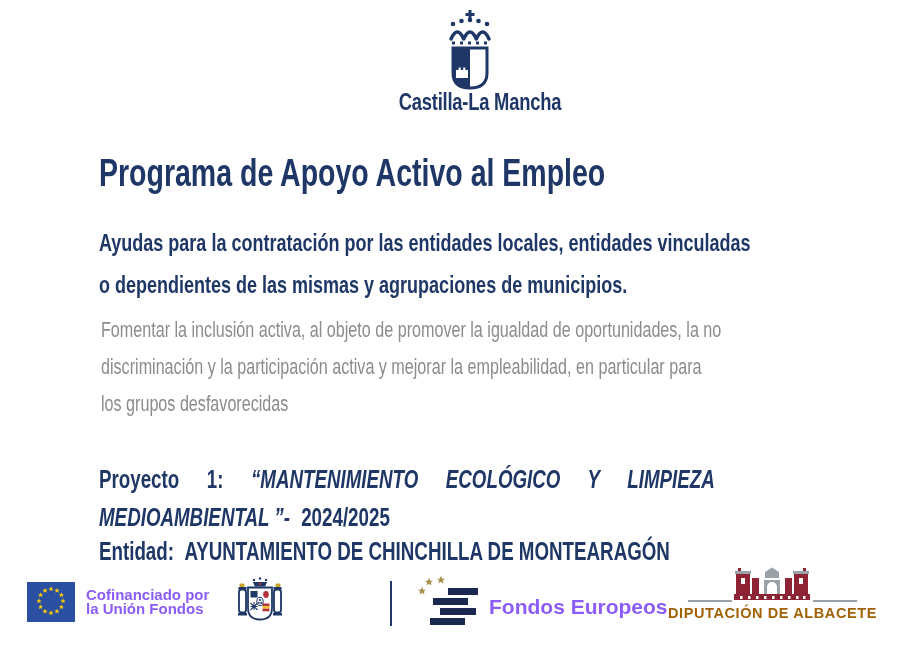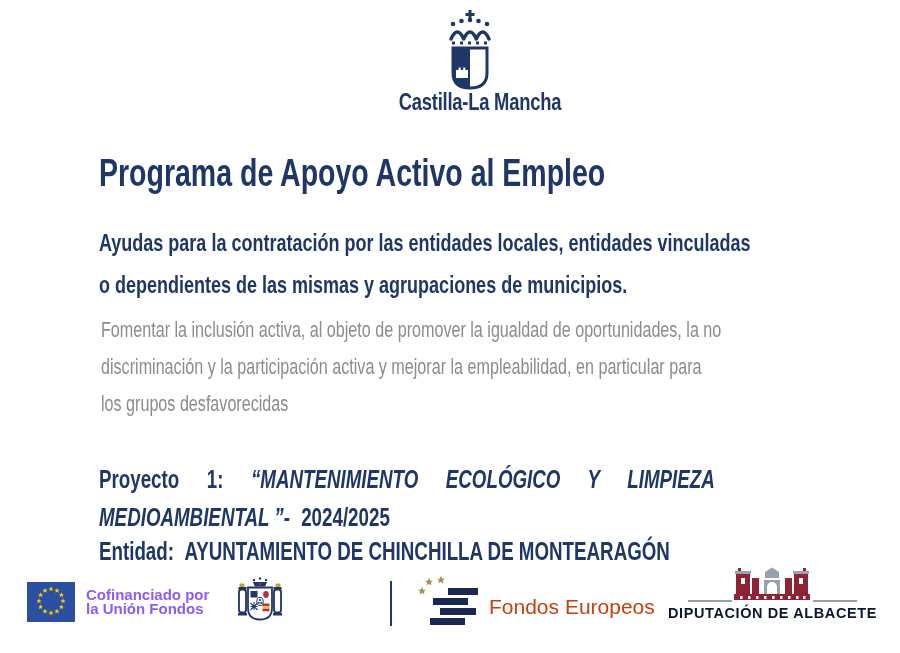--- a/index.html
+++ b/index.html
@@ -29,28 +29,28 @@
   .entity .ename{margin-left:7px}
 
   
   .eu-flag{left:27px;top:582px}
   .eu-text{left:86px;top:588px;font-size:15px;font-weight:700;line-height:13.5px;color:#8b5cf6}
   .min-arms{left:236px;top:576px}
   .min-text{left:293px;top:589px;font-size:8.5px;font-weight:600;line-height:9.5px;
             letter-spacing:.2px;color:#1f3766}
   .min-divider{left:390px;top:581px;width:2px;height:45px;background:#1f3766}
   .fondos-icon{left:416px;top:574px}
-  .fondos-label{left:489px;top:595px;font-size:21px;font-weight:400;color:#c2410c;white-space:nowrap}
+  .fondos-label{left:489px;top:595px;font-size:21px;font-weight:700;color:#8b5cf6;white-space:nowrap}
   .dip-block{left:668px;top:564px;width:208px}
   .dip-building{position:absolute;left:66px;top:2px}
   .dip-rule{position:absolute;height:1.5px;background:#9aa1a8;top:36px}
   .dip-rule.left{left:20px;width:44px}
   .dip-rule.right{left:145px;width:44px}
   .dip-label{position:absolute;left:0;top:41px;width:208px;text-align:center;
-             font-size:14.5px;font-weight:700;letter-spacing:.6px;color:#0f172a;white-space:nowrap}
+             font-size:14.5px;font-weight:700;letter-spacing:.6px;color:#a16207;white-space:nowrap}
 </style>
 </head>
 <body>
 
 <div class="page">
 
   <div class="abs clm-emblem">
     <svg width="76" height="80" viewBox="0 0 76 80">
 
       <path d="M36.5 0h3v3h3v3h-3v3h-3V6h-3V3h3z" fill="#1f3766"></path>

